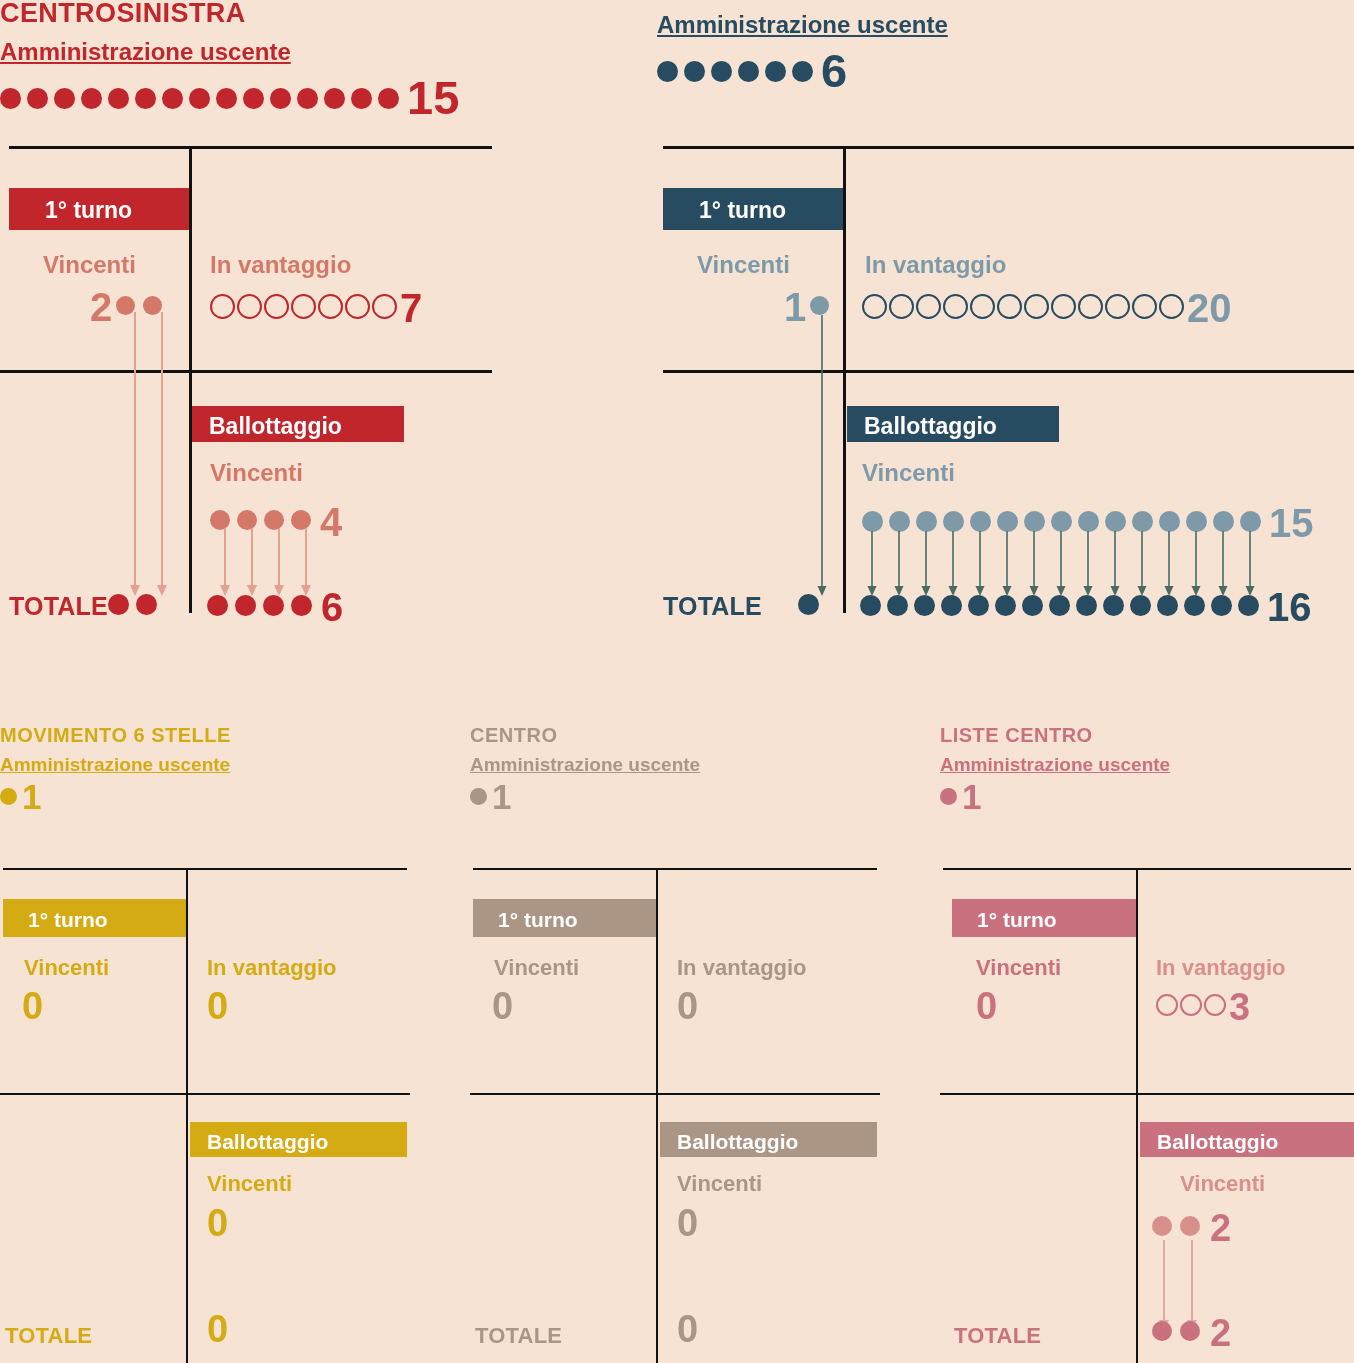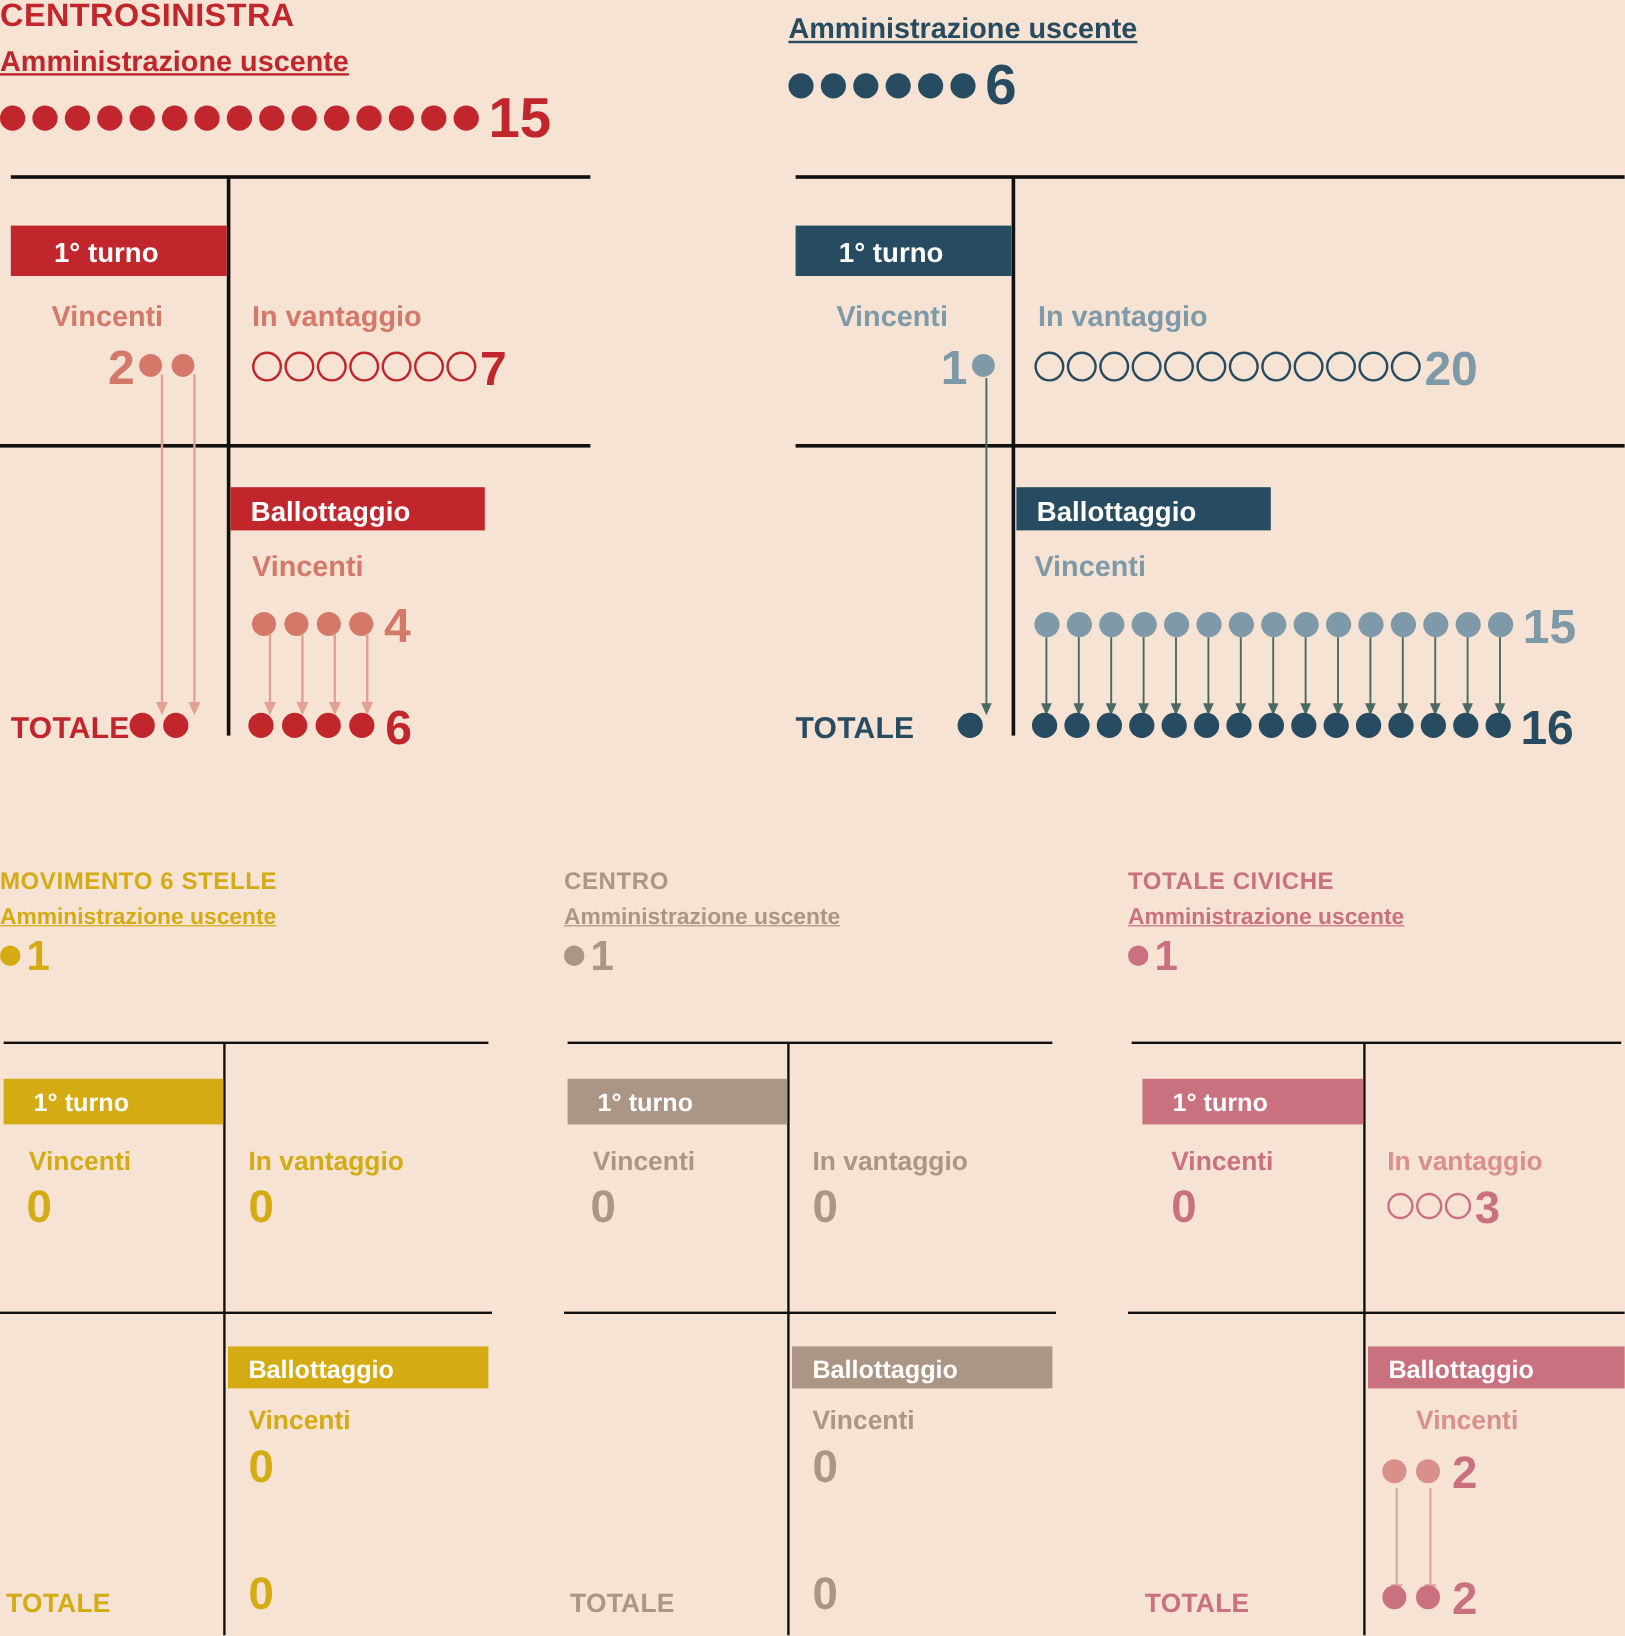--- a/index.html
+++ b/index.html
@@ -291,21 +291,21 @@
 
     <div class="tag" style="position:absolute;left:190px;top:397px;width:217px;height:35px;background:#ab9585;font-size:21px;padding:9px 0 0 17px;">Ballottaggio</div>
     <div class="lbl" style="position:absolute;left:207px;top:448px;font-size:22px;color:#ab9585;">Vincenti</div>
     <div class="bignum" style="position:absolute;left:207px;top:482px;font-size:38px;color:#ab9585;">0</div>
 
     <div class="totale" style="position:absolute;left:5px;top:600px;font-size:22px;color:#ab9585;">TOTALE</div>
     <div class="bignum" style="position:absolute;left:207px;top:588px;font-size:38px;color:#ab9585;">0</div>
   </div>
 
   <div class="panel pbot" id="p-lc">
-    <div class="pname" style="color:#c9717f;">TOTALE CIVICHE</div>
+    <div class="pname" style="color:#c9717f;">LISTE CENTRO</div>
     <div class="psub" style="color:#c9717f;">Amministrazione uscente</div>
     <div class="outgoing">
       <span class="dots" id="lc-out-dots">
           <span class="dot" style="width: 17px; height: 17px; background: rgb(201, 113, 127); margin-right: 3px;"></span>
         </span>
       <span class="num" style="color:#c9717f;">1</span>
     </div>
 
     <div class="hline" style="left:3px;top:143px;width:408px;height:2px;"></div>
     <div class="hline" style="left:0px;top:368px;width:414px;height:2px;"></div>

